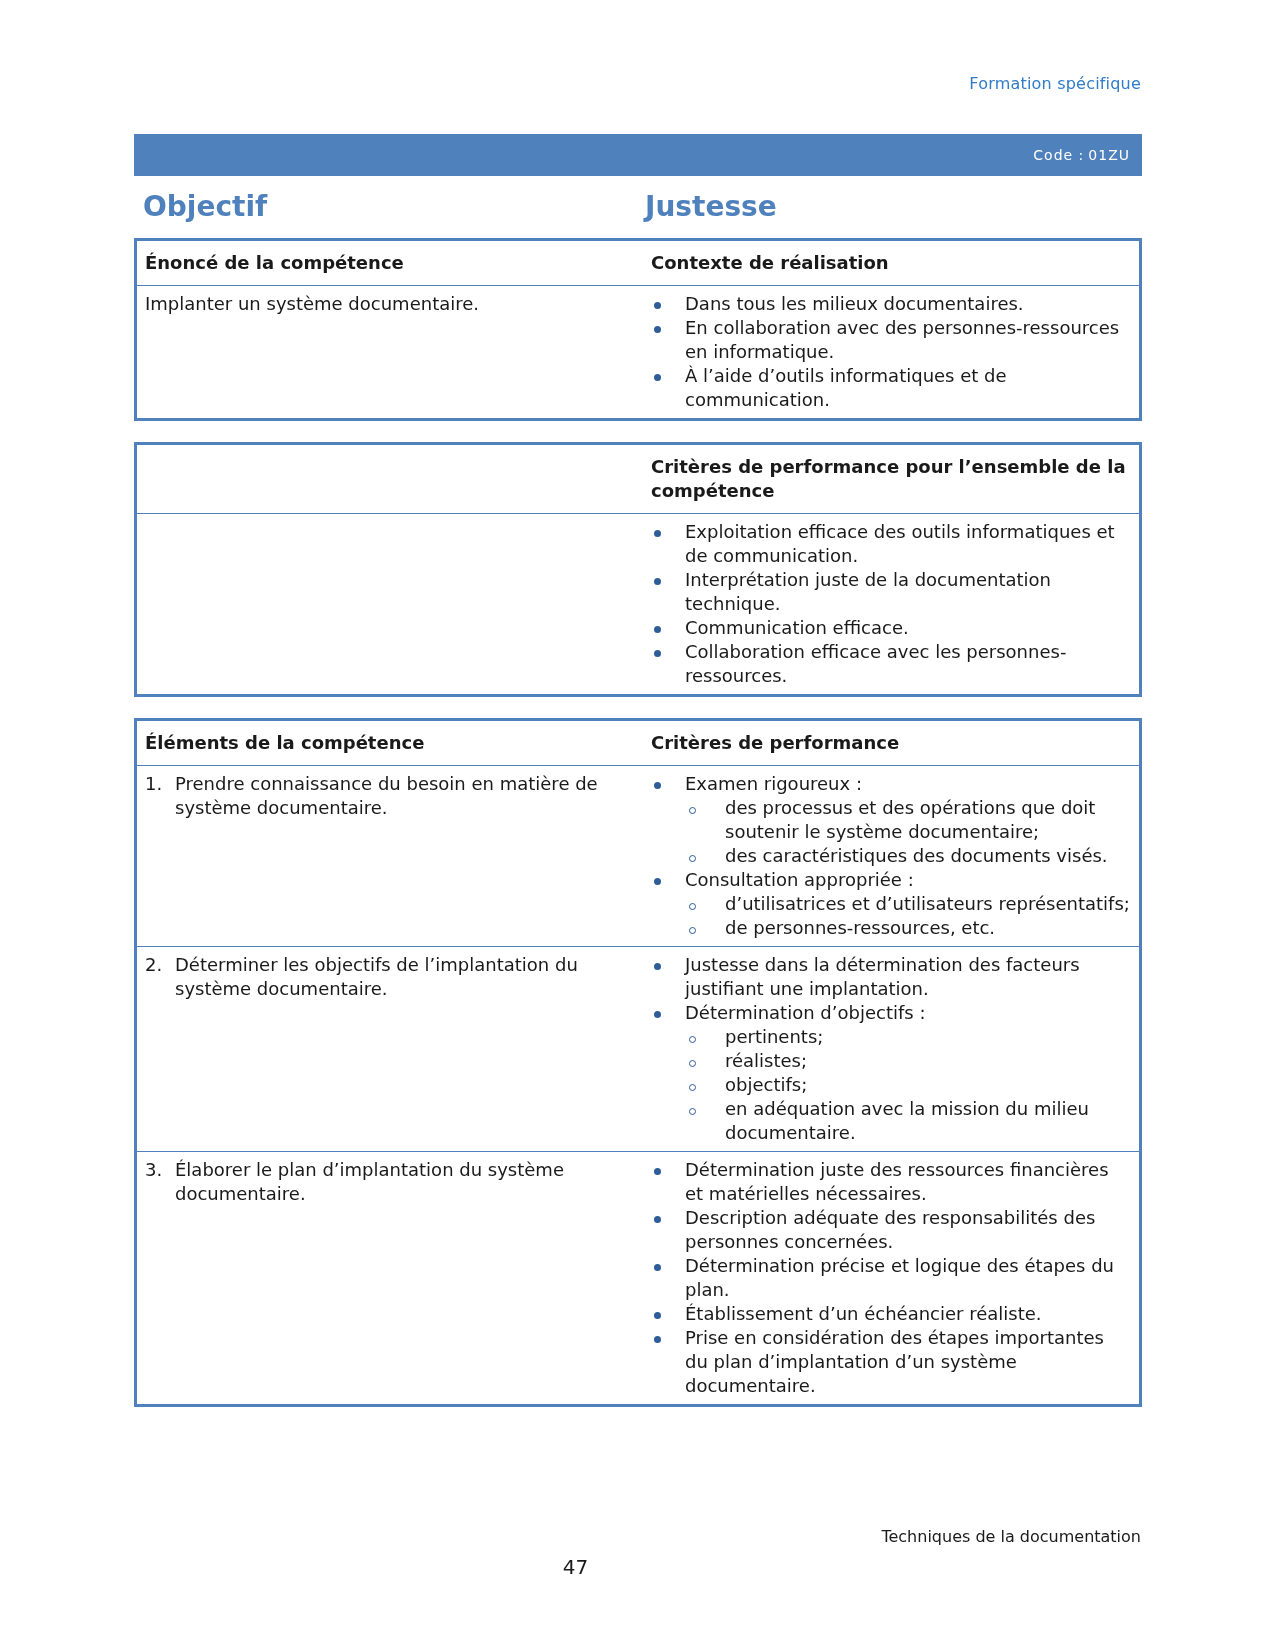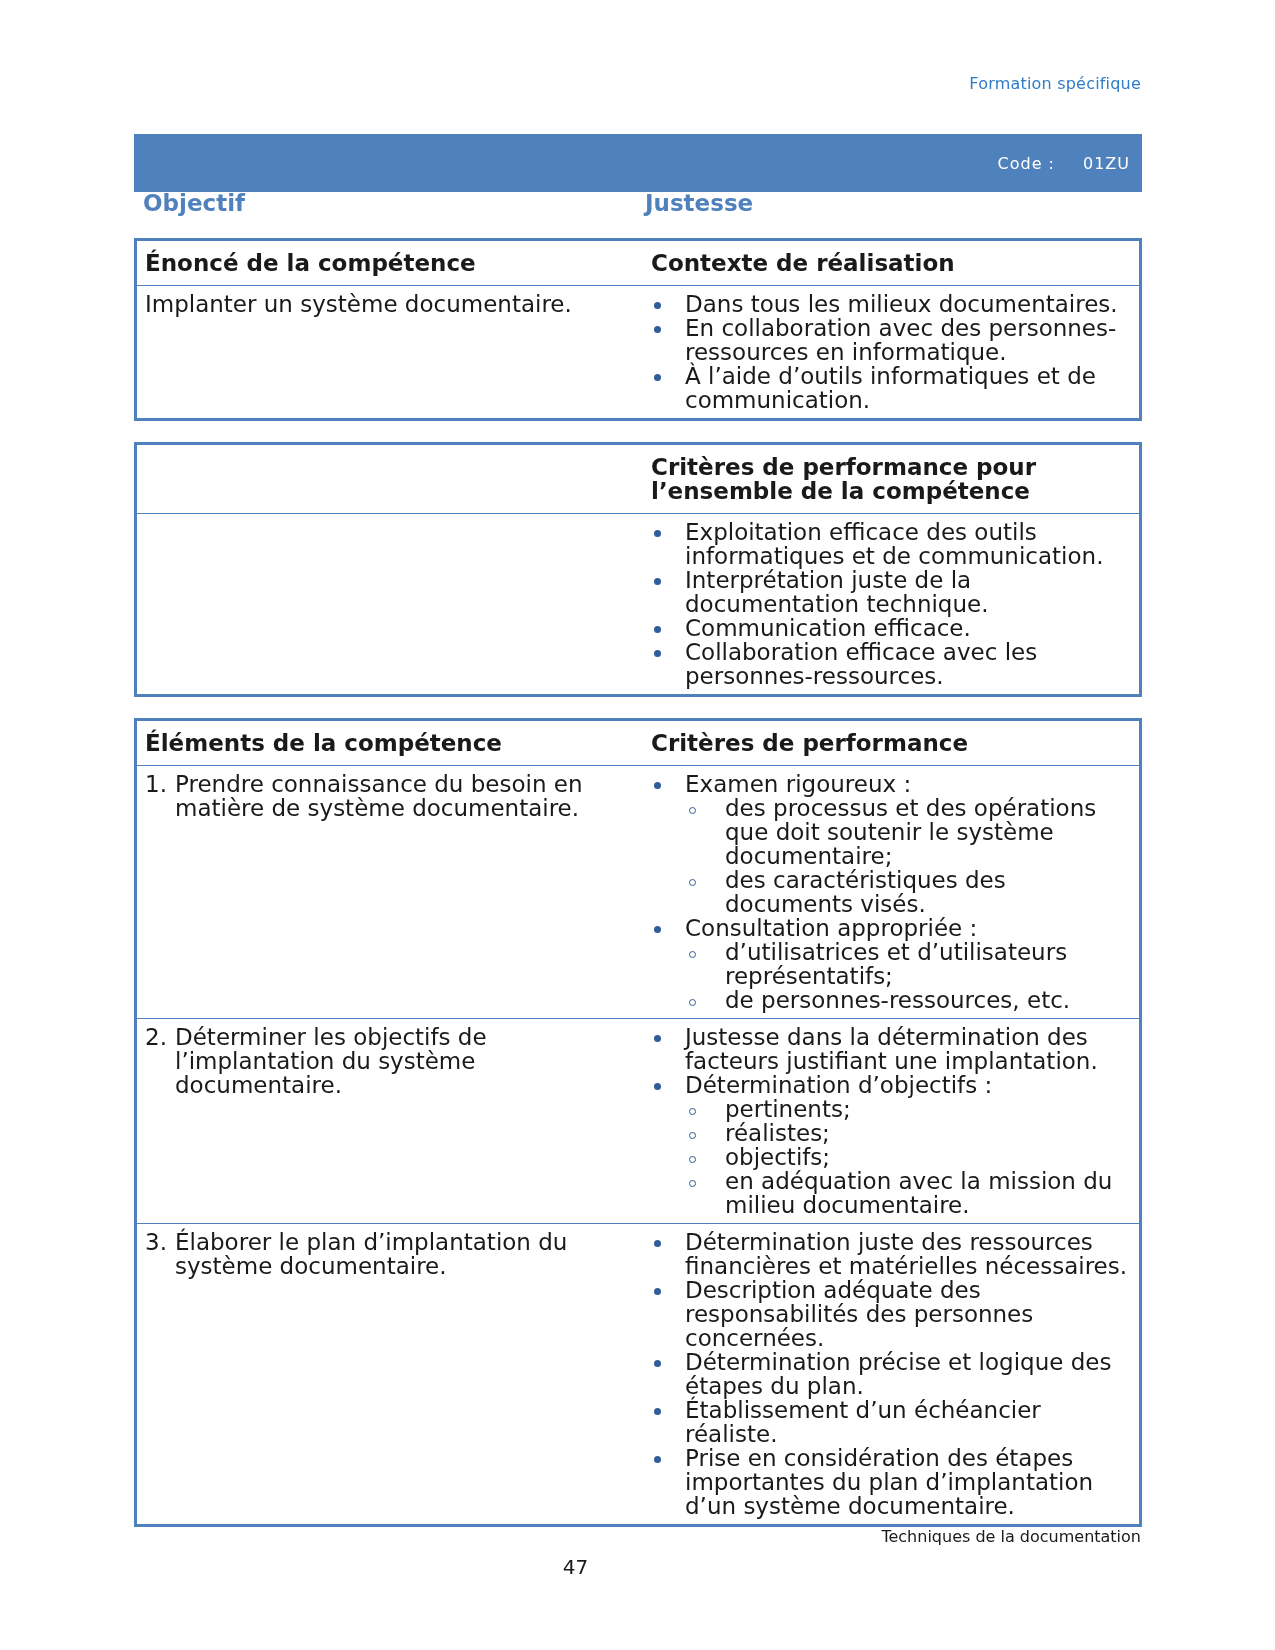--- a/index.html
+++ b/index.html
@@ -1,22 +1,22 @@
 <!DOCTYPE html>
 <html><head>
 <meta charset="utf-8">
 <style>
   html, body { margin:0; padding:0; background:#ffffff; }
   body { width:1275px; height:1650px; position:relative; font-family:"DejaVu Sans", sans-serif; color:#1a1a1a; }
   .header-right { position:absolute; right:134px; top:74px; font-size:16px; color:#2f7cc8; letter-spacing:0.2px; }
-  .code-bar { position:absolute; left:134px; top:134px; width:1008px; height:58px; background:#4f81bd; color:#ffffff; font-size:16px; display:flex; align-items:center; justify-content:flex-end; padding-right:12px; box-sizing:border-box; letter-spacing:1px; }
-  .code-bar .code-val { margin-left:28px; }
-  .sec-head { position:absolute; top:190px; font-size:23px; font-weight:bold; color:#4f81bd; }
+  .code-bar { position:absolute; left:134px; top:134px; width:1008px; height:42px; background:#4f81bd; color:#ffffff; font-size:14px; display:flex; align-items:center; justify-content:flex-end; padding-right:12px; box-sizing:border-box; letter-spacing:1px; }
+  .code-bar .code-val { margin-left:4px; }
+  .sec-head { position:absolute; top:190px; font-size:28px; font-weight:bold; color:#4f81bd; }
   table.box { position:absolute; left:134px; width:1008px; border:3px solid #4f81bd; border-collapse:collapse; box-sizing:border-box; }
-  table.box td { vertical-align:top; font-size:23px; line-height:24px; padding:6px 8px; }
+  table.box td { vertical-align:top; font-size:18px; line-height:24px; padding:6px 8px; }
   table.box td.left { width:490px; }
   table.box tr.head td { font-weight:bold; padding-top:10px; padding-bottom:10px; border-bottom:1.5px solid #4f81bd; }
   table.box tr.row + tr.row td { border-top:1.5px solid #4f81bd; }
   ul.bul { margin:0; padding:0; list-style:none; }
   ul.bul > li { position:relative; padding-left:34px; }
   ul.bul > li > .dot { position:absolute; left:3px; top:10px; width:7px; height:7px; border-radius:50%; background:#2e5d99; }
   ul.sub { margin:0; padding:0; list-style:none; }
   ul.sub > li { position:relative; padding-left:40px; }
   ul.sub > li > .circ { position:absolute; left:4px; top:11px; width:7px; height:7px; border-radius:50%; border:1.2px solid #2e5d99; box-sizing:border-box; }
   .num-item { position:relative; padding-left:30px; }

